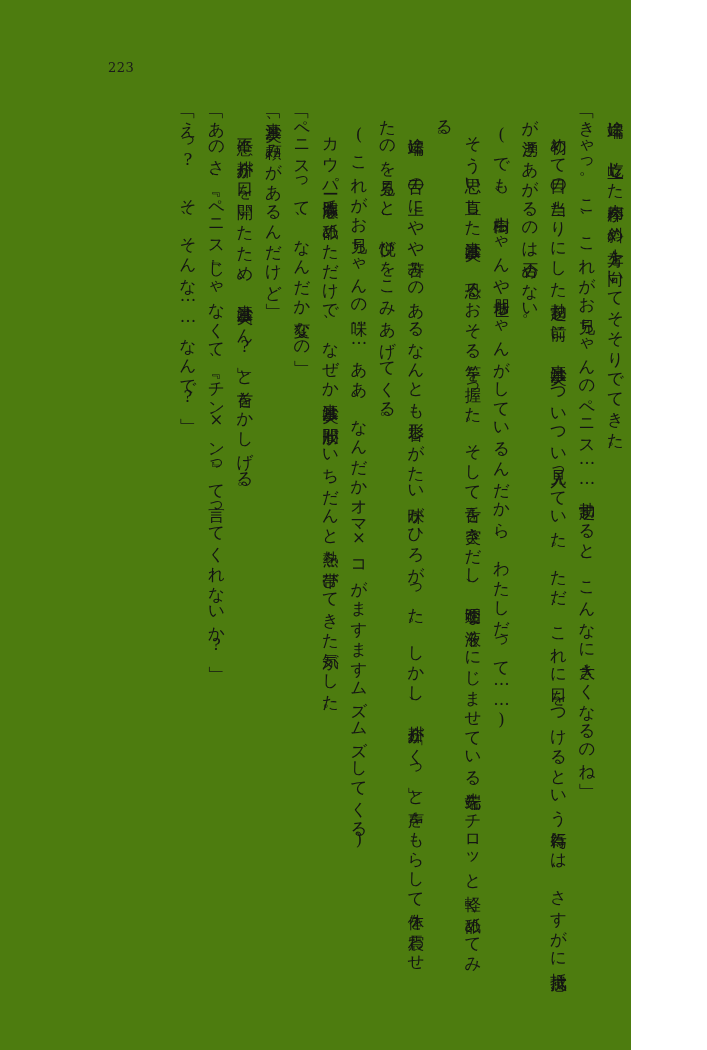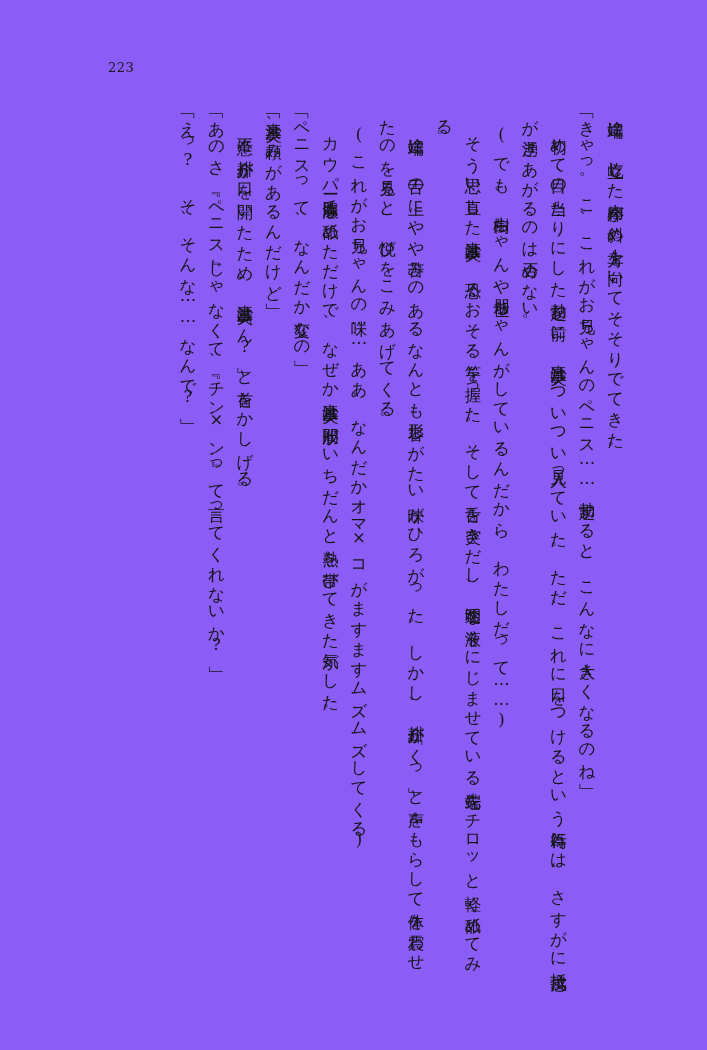--- a/index.html
+++ b/index.html
@@ -9,23 +9,23 @@
   }
   body {
     width: 707px;
     height: 1050px;
     overflow: hidden;
     font-family: "DejaVu Serif", "Liberation Serif", serif;
     color: #111111;
   }
   .page {
     position: relative;
-    width: 707px;
+    width: 631px;
     height: 1050px;
-    background: #8b5cf6;
+    background: #4d7c0f;
   }
   .page-number {
     position: absolute;
     top: 60px;
     left: 108px;
     font-size: 13px;
     letter-spacing: 0.5px;
     font-family: "DejaVu Serif", "Liberation Serif", serif;
     color: #1a1a1a;
   }

